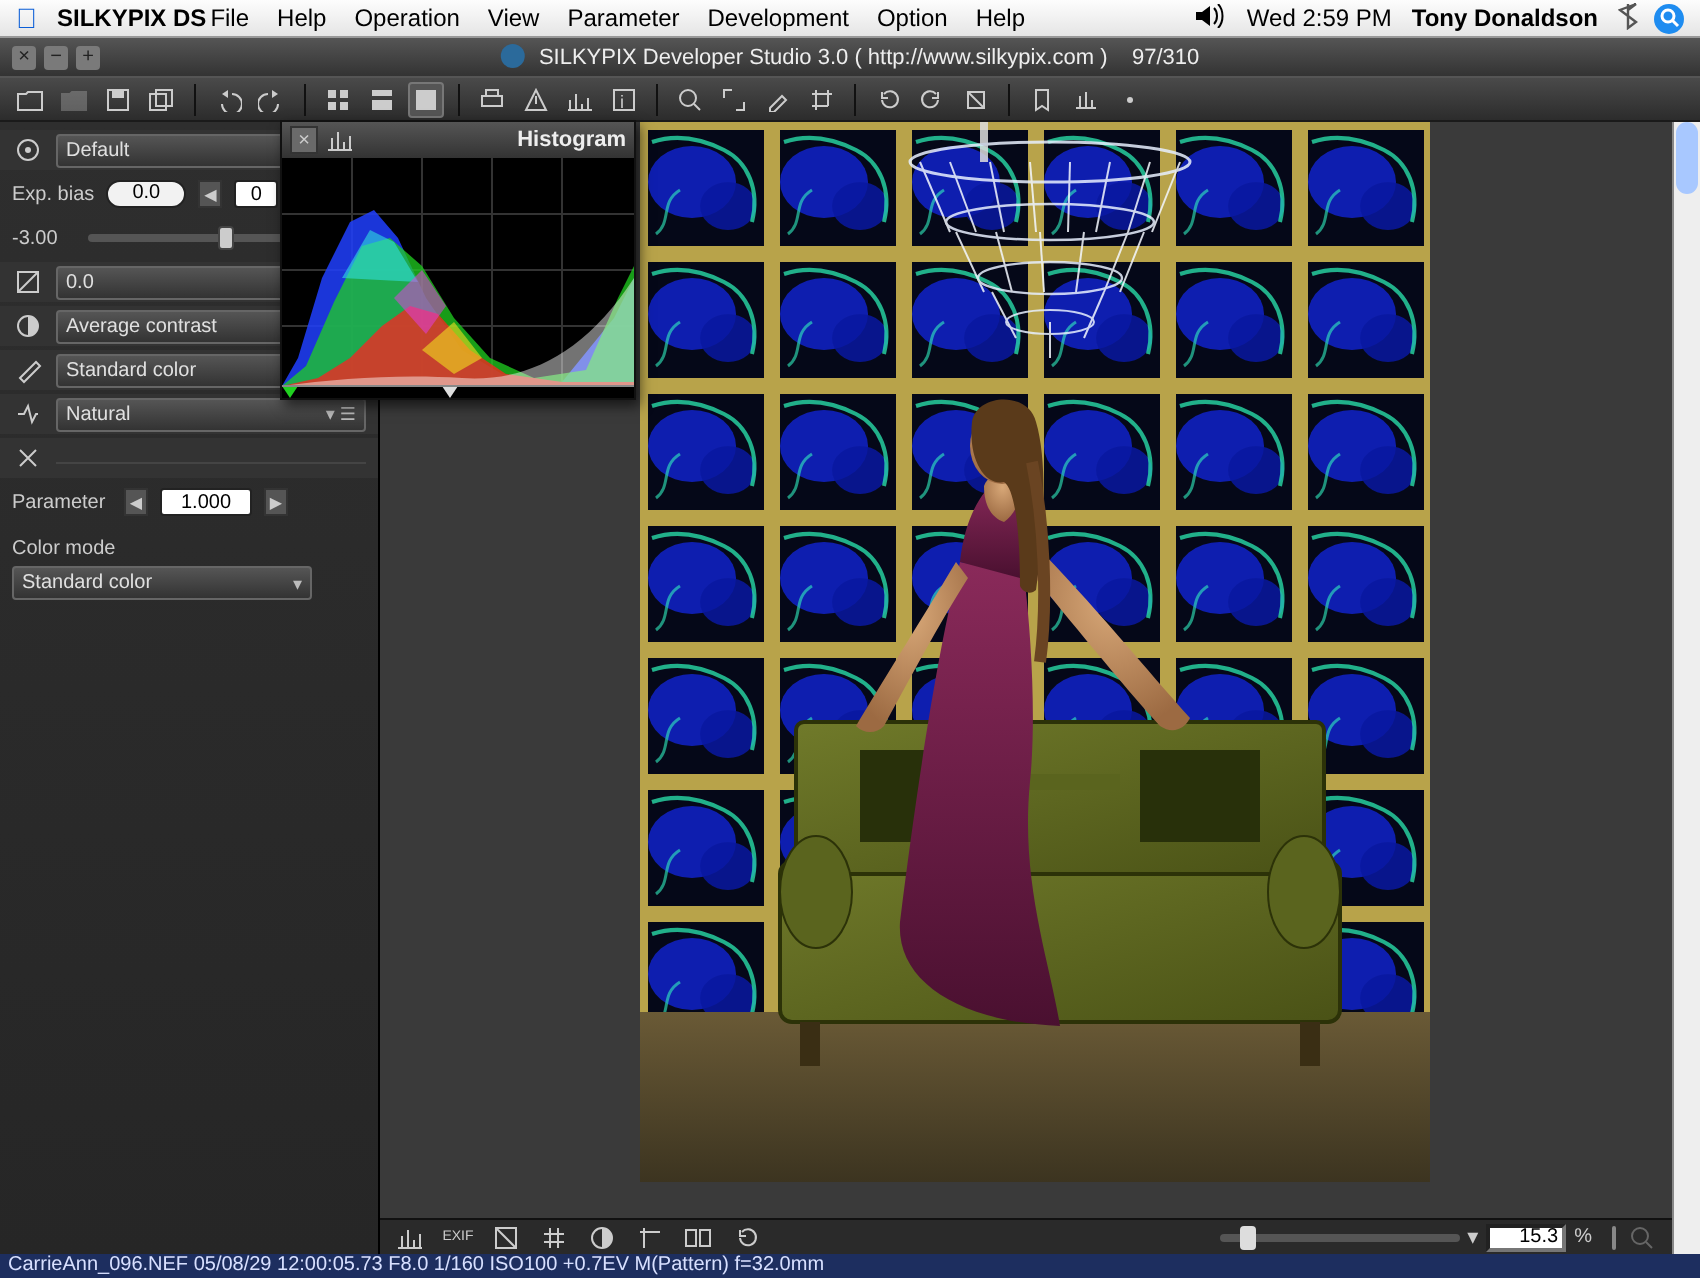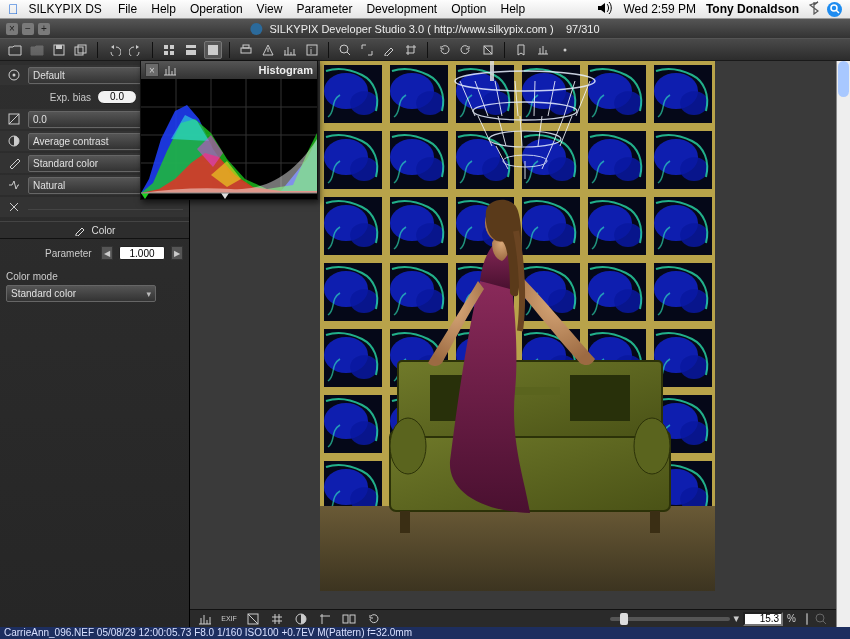--- a/index.html
+++ b/index.html
@@ -1,20 +1,20 @@
 <!DOCTYPE html>
 <html><head>
 <meta charset="utf-8">
 <style>
   * { box-sizing: border-box; margin: 0; padding: 0; }
   html, body { width: 850px; height: 639px; overflow: hidden; font-family: "Lucida Grande", Arial, sans-serif; font-size: 11px; background: #3a3a3a; color: #ccc; }
   
   .mac-bar { height: 19px; background: linear-gradient(#fdfdfd,#e5e5e5); border-bottom:1px solid #999; display:flex; align-items:center; padding:0 8px; color:#000; font-size:12px; }
   .mac-bar .apple { font-size:14px; margin-right:10px; color:#0b5ed7; }
-  .mac-bar .app-title { font-weight:normal; margin-right:16px; }
+  .mac-bar .app-title { font-weight:bold; margin-right:2px; }
   .mac-bar .menu-item { margin-right:14px; }
   .mac-bar .spacer { flex:1; }
   .mac-bar .right-item { margin-left:10px; }
   .mac-bar .spot { width:15px; height:15px; border-radius:50%; background:#1e8cf0; color:#fff; display:flex; align-items:center; justify-content:center; font-size:11px; font-weight:bold; margin-left:8px;}
   
   .win-head { height:19px; background: linear-gradient(#555,#333); display:flex; align-items:center; padding:0 6px; color:#ddd; font-size:11px; position:relative;}
   .win-btn { width:12px;height:12px;border-radius:2px; background:#7a7a7a; display:inline-flex; align-items:center; justify-content:center; font-size:10px; color:#222; margin-right:4px;}
   .win-title { position:absolute; left:50%; transform:translateX(-50%); white-space:nowrap; color:#eee;}
   .win-title .globe { display:inline-block; width:12px;height:12px;border-radius:50%; background:#2b6a9b; margin-right:4px; vertical-align:-2px;}
   
@@ -34,21 +34,21 @@
   .bottom { height:12px; background:#1d2e5f; color:#d8e0ff; font-size:10px; line-height:12px; padding:0 4px; white-space:nowrap; overflow:hidden;}
   
   .bottom-tools { height:18px; background:#2a2a2a; border-top:1px solid #111; display:flex; align-items:center; padding:0 6px; gap:6px;}
   .bottom-tools .zoom { margin-left:auto; display:flex; align-items:center; gap:4px; }
   .zoom-slider { width:120px; height:4px; background:#555; border-radius:2px; position:relative;}
   .zoom-slider .knob { position:absolute; left:10px; top:-4px; width:8px;height:12px; background:#ddd; border-radius:2px;}
   .zoom-box { width:40px; height:14px; background:#fff; color:#000; font-size:10px; text-align:right; padding:0 2px; }
   .hscroll { flex:1; height:12px; background:#eee; border:1px solid #888; border-radius:6px; margin-left:6px; position:relative;}
   .hscroll .thumb { position:absolute; left:0; width:100%; top:0; bottom:0; background:#bcd2f8; border-radius:6px;}
   
-  .panel-row { display:flex; align-items:center; height:20px; padding:0 6px; gap:6px; margin-bottom:2px;justify-content:flex-end;}
+  .panel-row { display:flex; align-items:center; height:20px; padding:0 6px; gap:6px; margin-bottom:2px;}
   .panel-row.dark { background:#333;}
   .picon { width:16px; height:16px; display:flex; align-items:center; justify-content:center; color:#ccc;}
   .dropdown { flex:1; height:17px; background: linear-gradient(#555,#333); border:1px solid #666; color:#e0e0e0; font-size:10px; display:flex; align-items:center; padding:0 4px; justify-content:space-between; border-radius:2px;}
   .dropdown .arrow { font-size:9px; color:#bbb;}
   .numbox { width:40px; height:14px; background:#f2f2f2; border:1px solid #222; border-radius:8px; font-size:10px; text-align:center; color:#000;}
   .label { font-size:10px; color:#ccc;}
   .slider { flex:1; height:4px; background:#555; border-radius:2px; position:relative; margin:0 4px;}
   .slider .scale-red { position:absolute; right:0; top:0; height:100%; width:55%; background: linear-gradient(90deg,#555,#f44,#b00);}
   .slider .knob { position:absolute; top:-4px; width:8px; height:12px; background:#ccc; border:1px solid #444; border-radius:2px;}
   .section-header { display:flex; align-items:center; justify-content:center; gap:6px; height:18px; background:#2d2d2d; border-top:1px solid #444; border-bottom:1px solid #111; font-size:10px; color:#ddd; margin:4px 0;}
@@ -258,20 +258,26 @@
       <div class="dropdown">
           <span>Default</span>
         </div>
     </div>
     <div class="panel-row" style="margin-top:2px">
       <span class="label">Exp. bias</span>
       <span class="numbox">0.0</span>
       <span class="stepper-btn">◀</span>
       <input class="numbox" style="width: 22px; border-radius: 2px; background: rgb(255, 255, 255);" value="0">
     </div>
+    <div class="panel-row">
+      <span class="label" style="width:28px">-3.00</span>
+      <div class="slider">
+          <div class="knob" style="left:48%"></div>
+        </div>
+    </div>
     <div class="panel-row dark">
       <span class="picon">
           <svg width="14" height="14">
             <path d="M2 12L12 2" stroke="#ccc"></path>
             <rect x="2" y="2" width="10" height="10" stroke="#ccc" fill="none"></rect>
           </svg>
         </span>
       <div class="dropdown">
           <span>0.0</span>
         </div>
@@ -311,26 +317,20 @@
     </div>
     <div class="panel-row dark">
       <span class="picon">
           <svg width="14" height="14">
             <path d="M3 3l8 8M11 3l-8 8" stroke="#ccc"></path>
           </svg>
         </span>
       <div style="flex:1;height:6px;border-bottom:1px solid #444"></div>
     </div>
 
-    <div class="section-header">
-      <svg width="12" height="12">
-          <path d="M2 10l6-6 2 2-6 6H2z" stroke="#ddd" fill="none"></path>
-        </svg>
-      <span>Color</span>
-    </div>
 
     <div class="panel-row">
       <span class="label" style="width:50px">Parameter</span>
       <span class="stepper-btn">◀</span>
       <input class="numbox" style="width: 46px; border-radius: 2px; background: rgb(255, 255, 255);" value="1.000">
       <span class="stepper-btn">▶</span>
     </div>
 
     <div style="padding:6px">
       <div class="label" style="margin-bottom:3px">Color mode</div>

